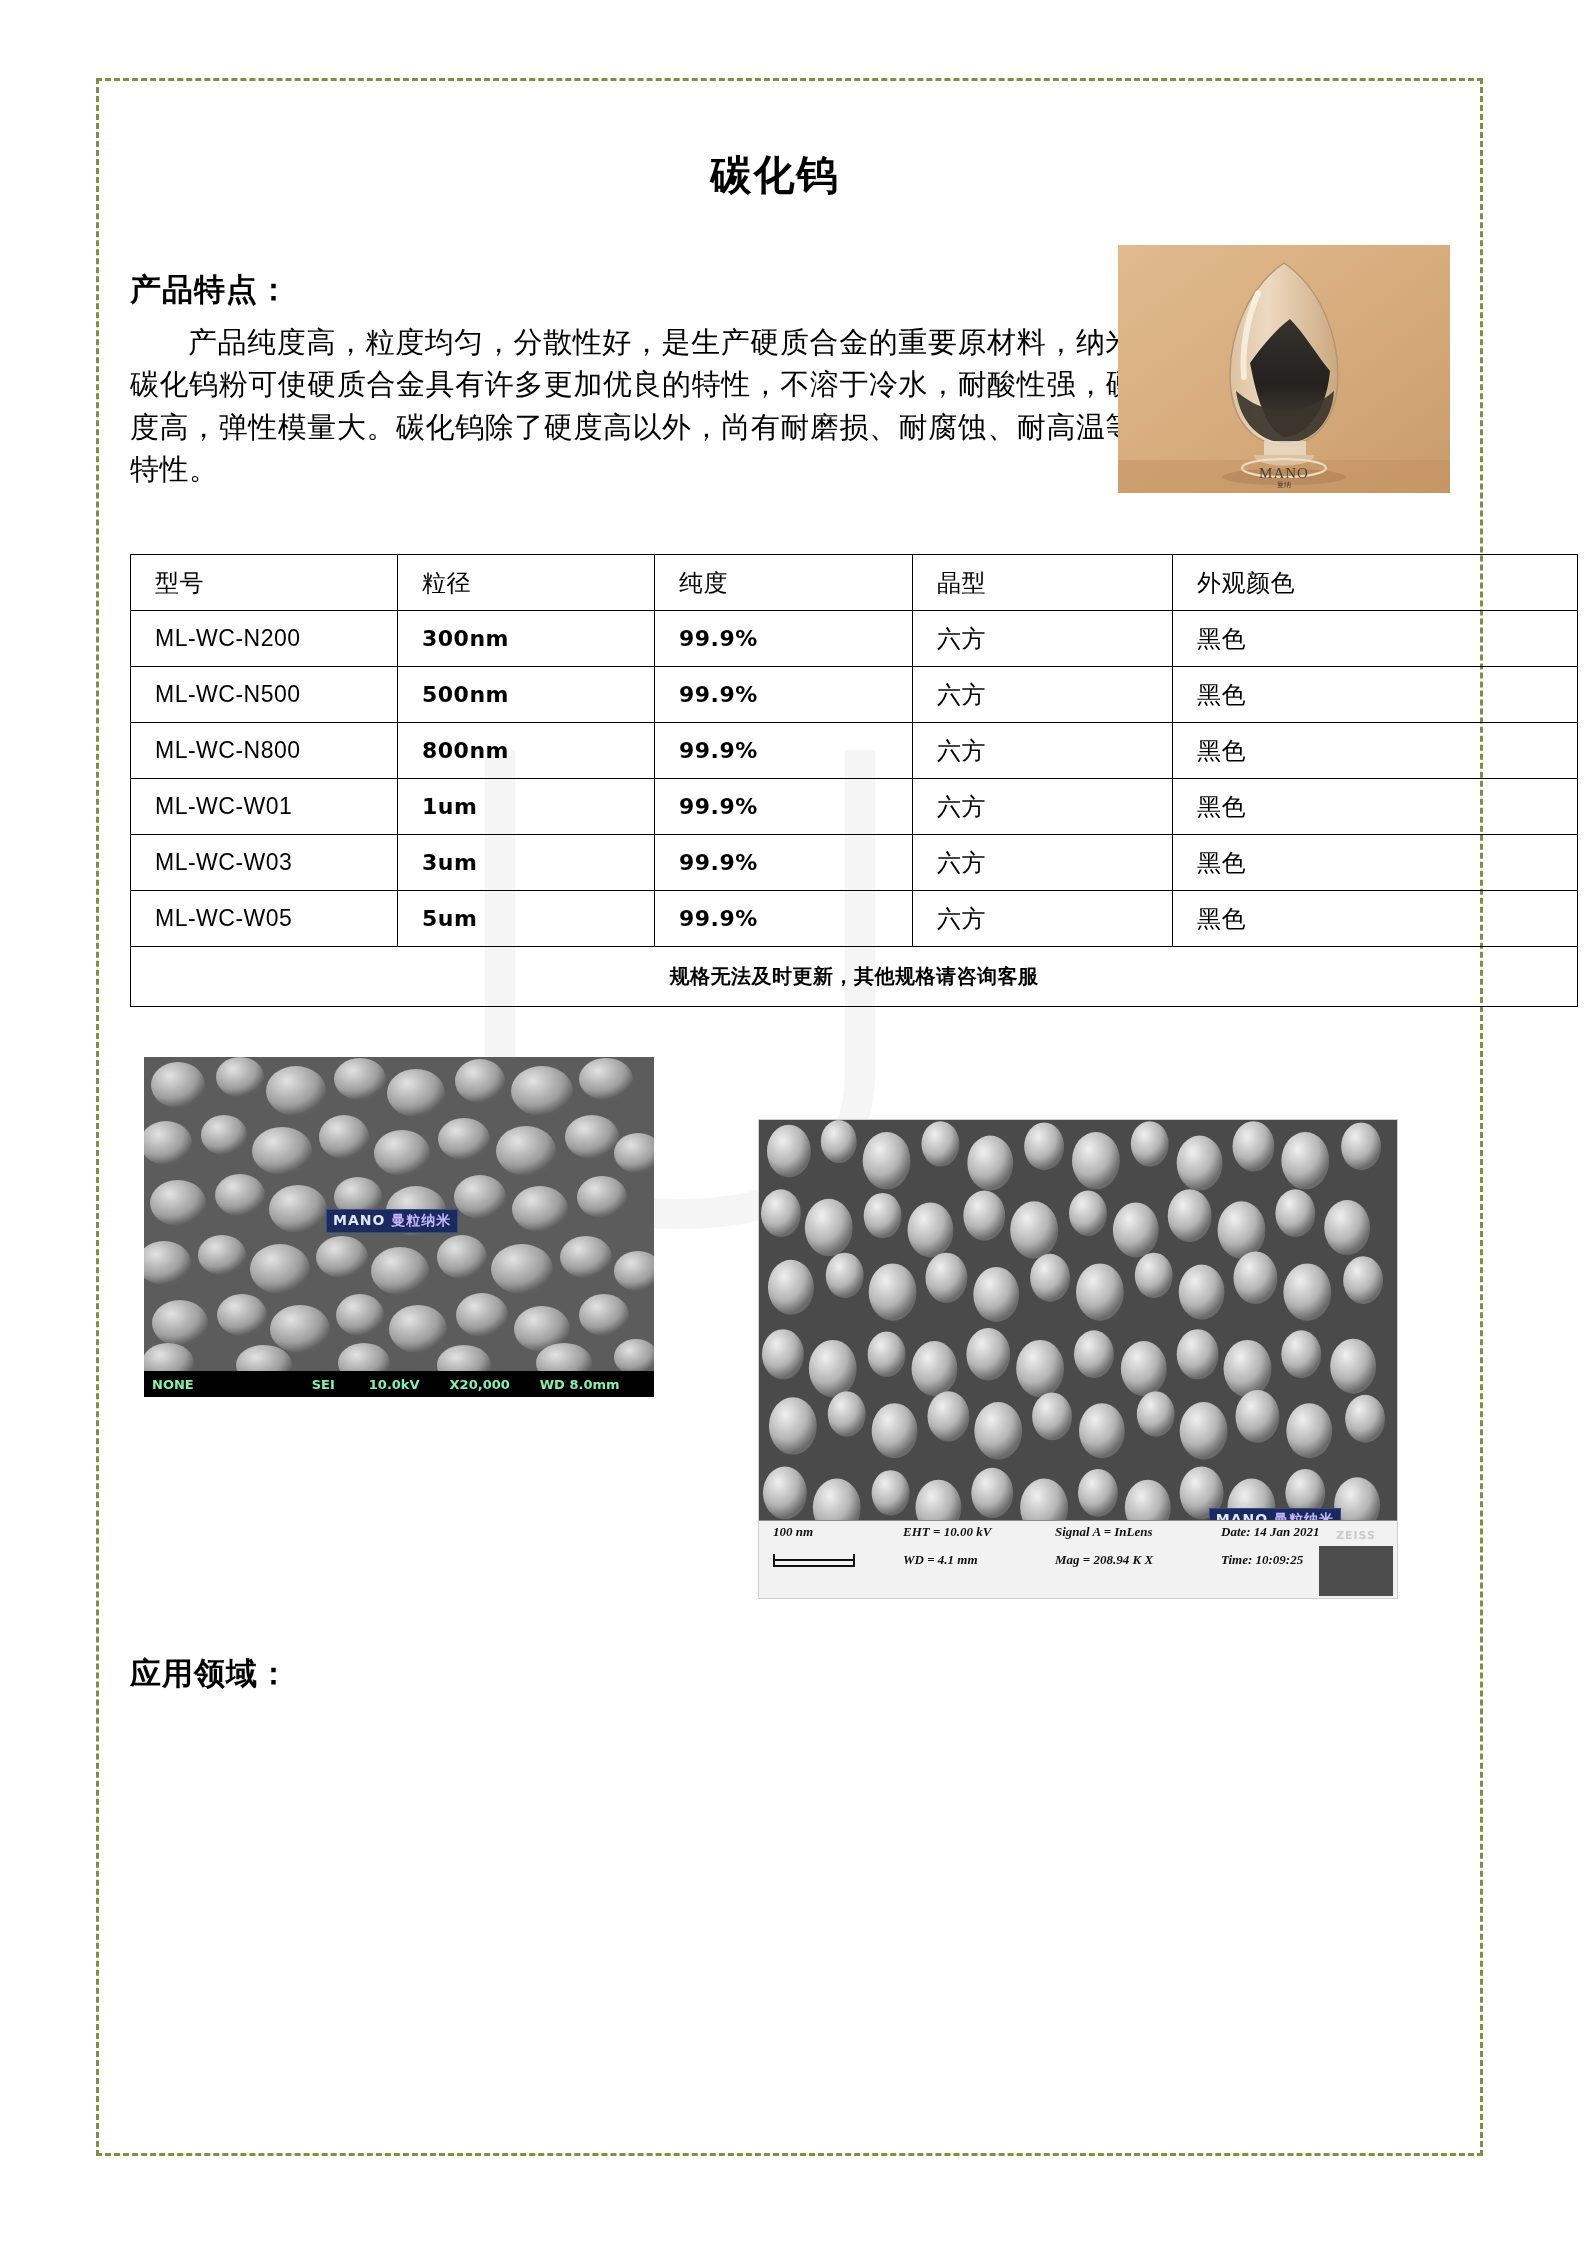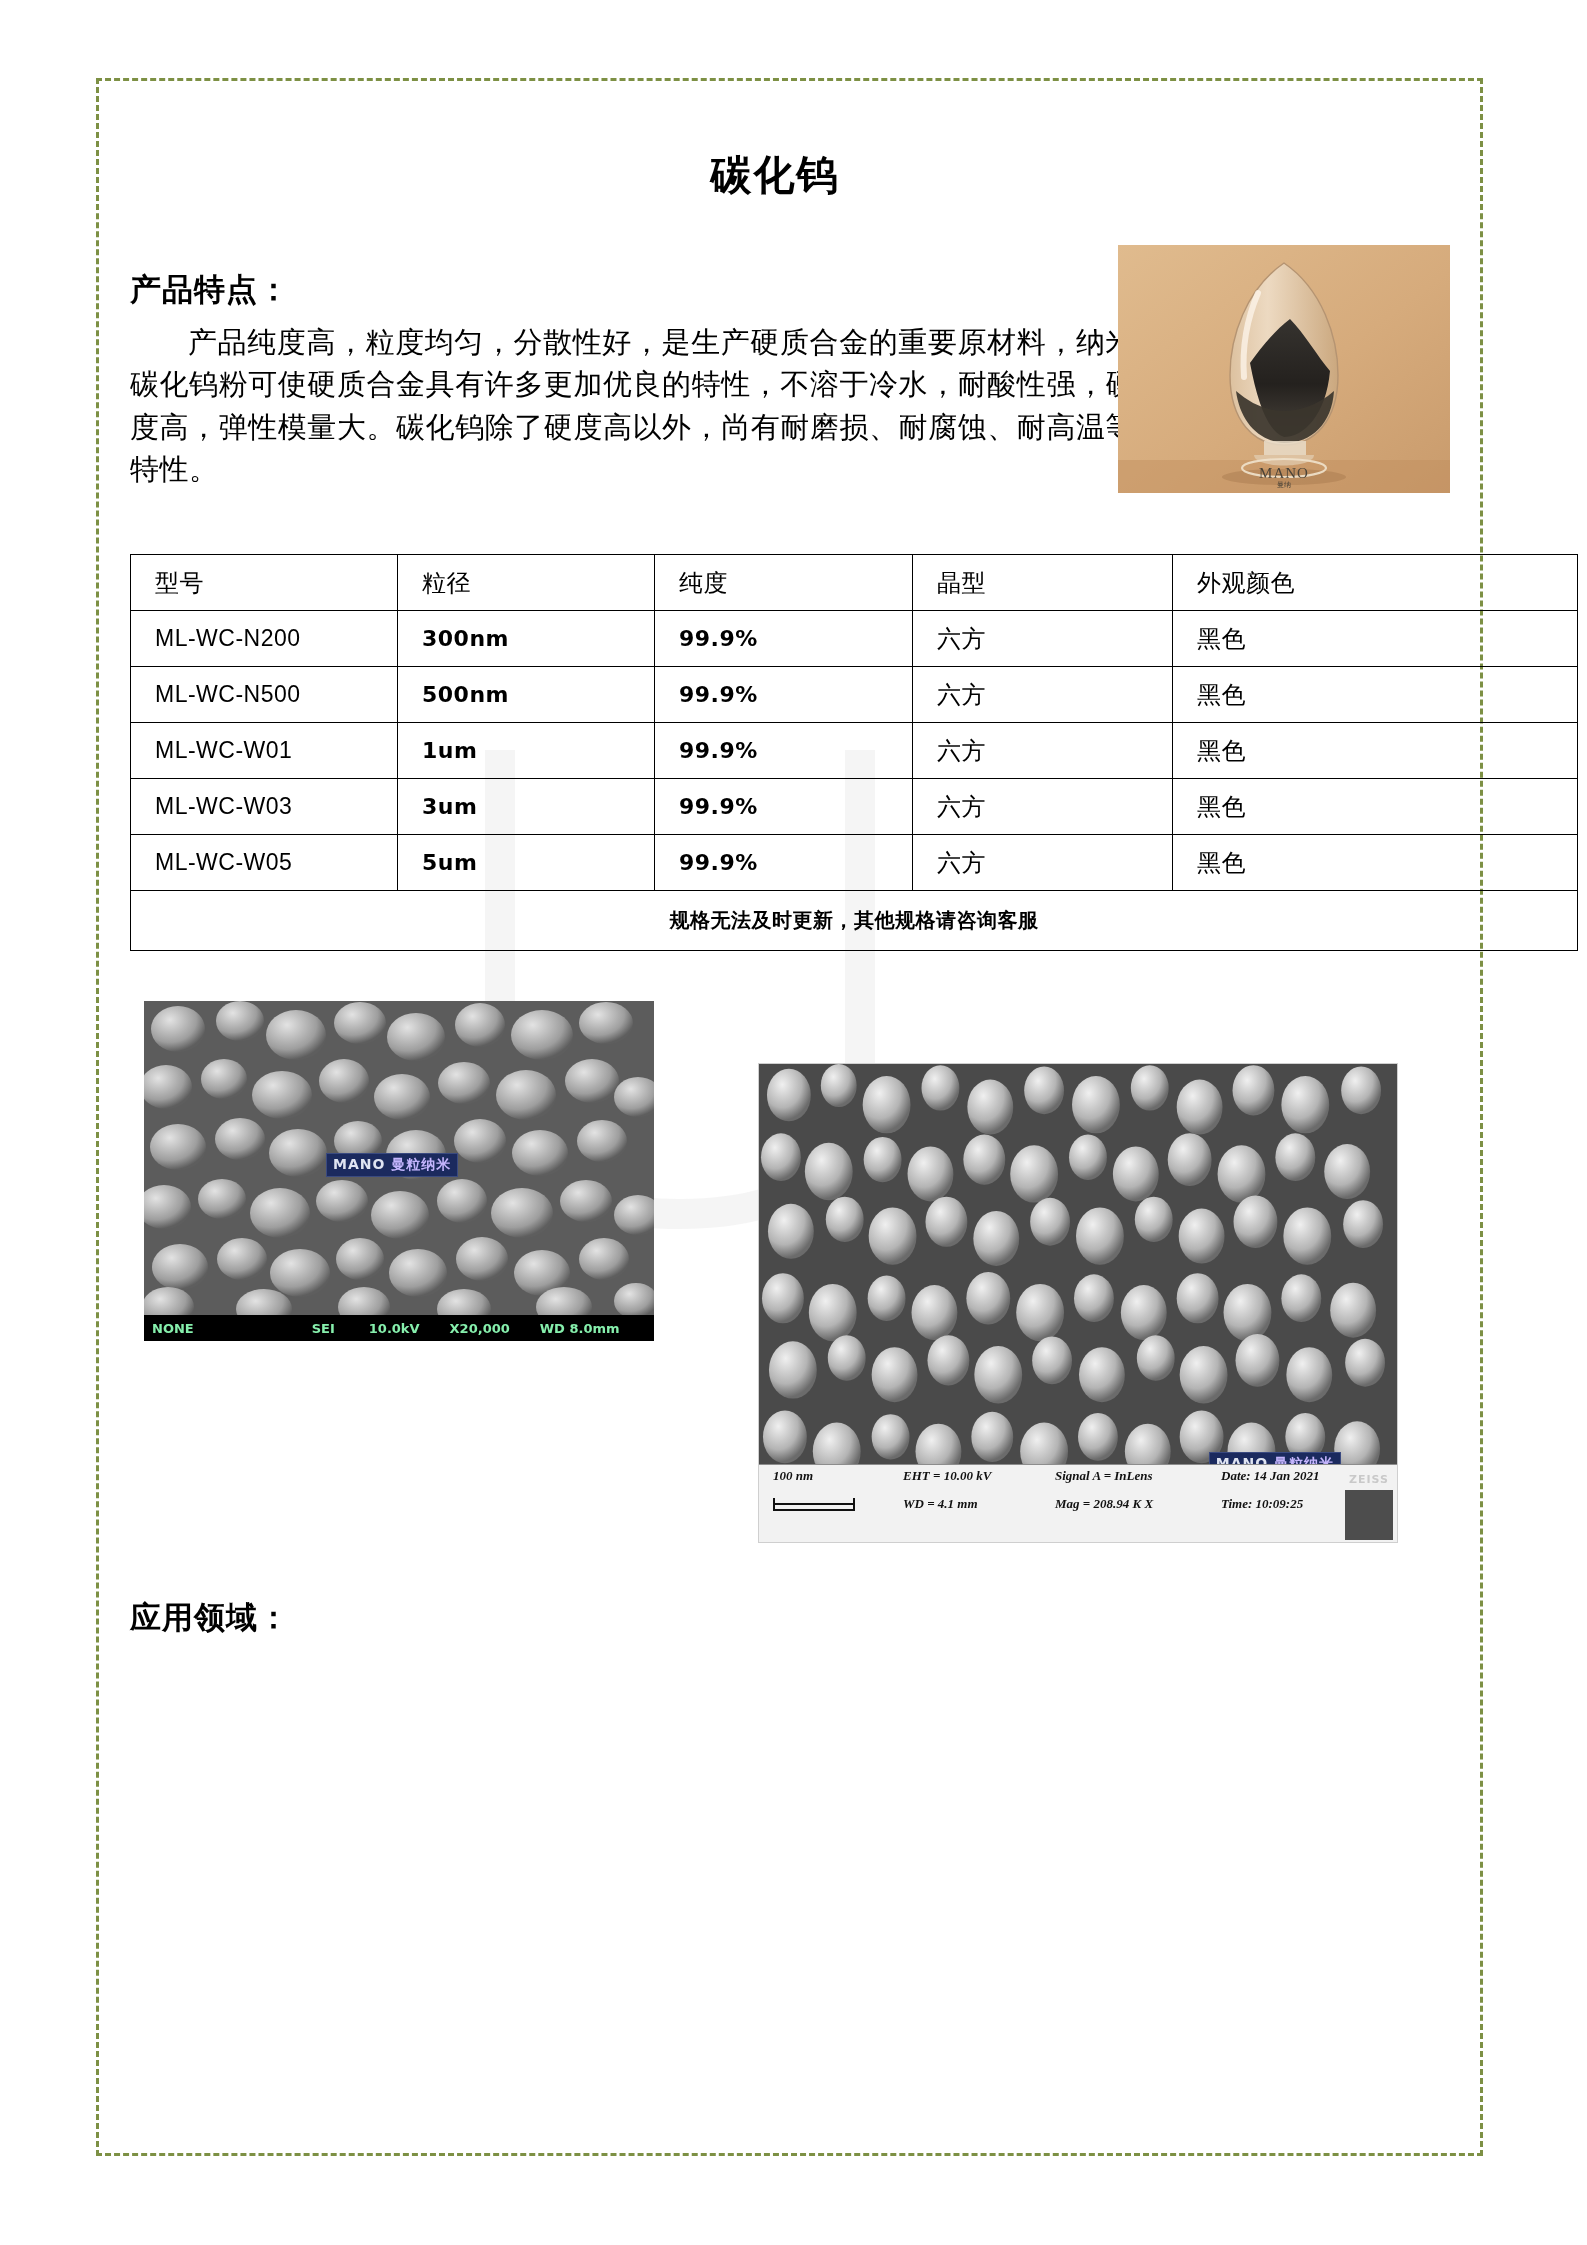--- a/index.html
+++ b/index.html
@@ -176,21 +176,21 @@
     width:78px;height:11px;
     border-left:2px solid #111;border-right:2px solid #111;border-bottom:2px solid #111;
     margin-top:2px;
     position:relative;
   }
   .z-scale-mark:after{
     content:"";position:absolute;left:0;right:0;bottom:4px;height:2px;background:#111;
   }
   .zeiss-logo{
     position:absolute;right:4px;bottom:2px;
-    width:48px;height:70px;
+    width:74px;height:70px;
     background:linear-gradient(#f2f2f2 0 28%, #4d4d4d 28% 100%);
     display:flex;align-items:flex-start;justify-content:center;
   }
   .zeiss-logo b{
     color:#c9c9c9;font-size:11px;font-style:normal;letter-spacing:1px;margin-top:3px;
     font-family:"DejaVu Sans",sans-serif;
   }
   .mano-tag{
     position:absolute;
     background:#1b2a5e;
@@ -285,20 +285,27 @@
       <tr>
         <td class="c1 model-cell">ML-WC-N200</td>
         <td class="c2 num-cell">300nm</td>
         <td class="c3 num-cell">99.9%</td>
         <td class="c4">六方</td>
         <td class="c5">黑色</td>
       </tr>
       <tr>
         <td class="c1 model-cell">ML-WC-N500</td>
         <td class="c2 num-cell">500nm</td>
+        <td class="c3 num-cell">99.9%</td>
+        <td class="c4">六方</td>
+        <td class="c5">黑色</td>
+      </tr>
+      <tr>
+        <td class="c1 model-cell">ML-WC-N800</td>
+        <td class="c2 num-cell">800nm</td>
         <td class="c3 num-cell">99.9%</td>
         <td class="c4">六方</td>
         <td class="c5">黑色</td>
       </tr>
       <tr>
         <td class="c1 model-cell">ML-WC-W01</td>
         <td class="c2 num-cell">1um</td>
         <td class="c3 num-cell">99.9%</td>
         <td class="c4">六方</td>
         <td class="c5">黑色</td>

